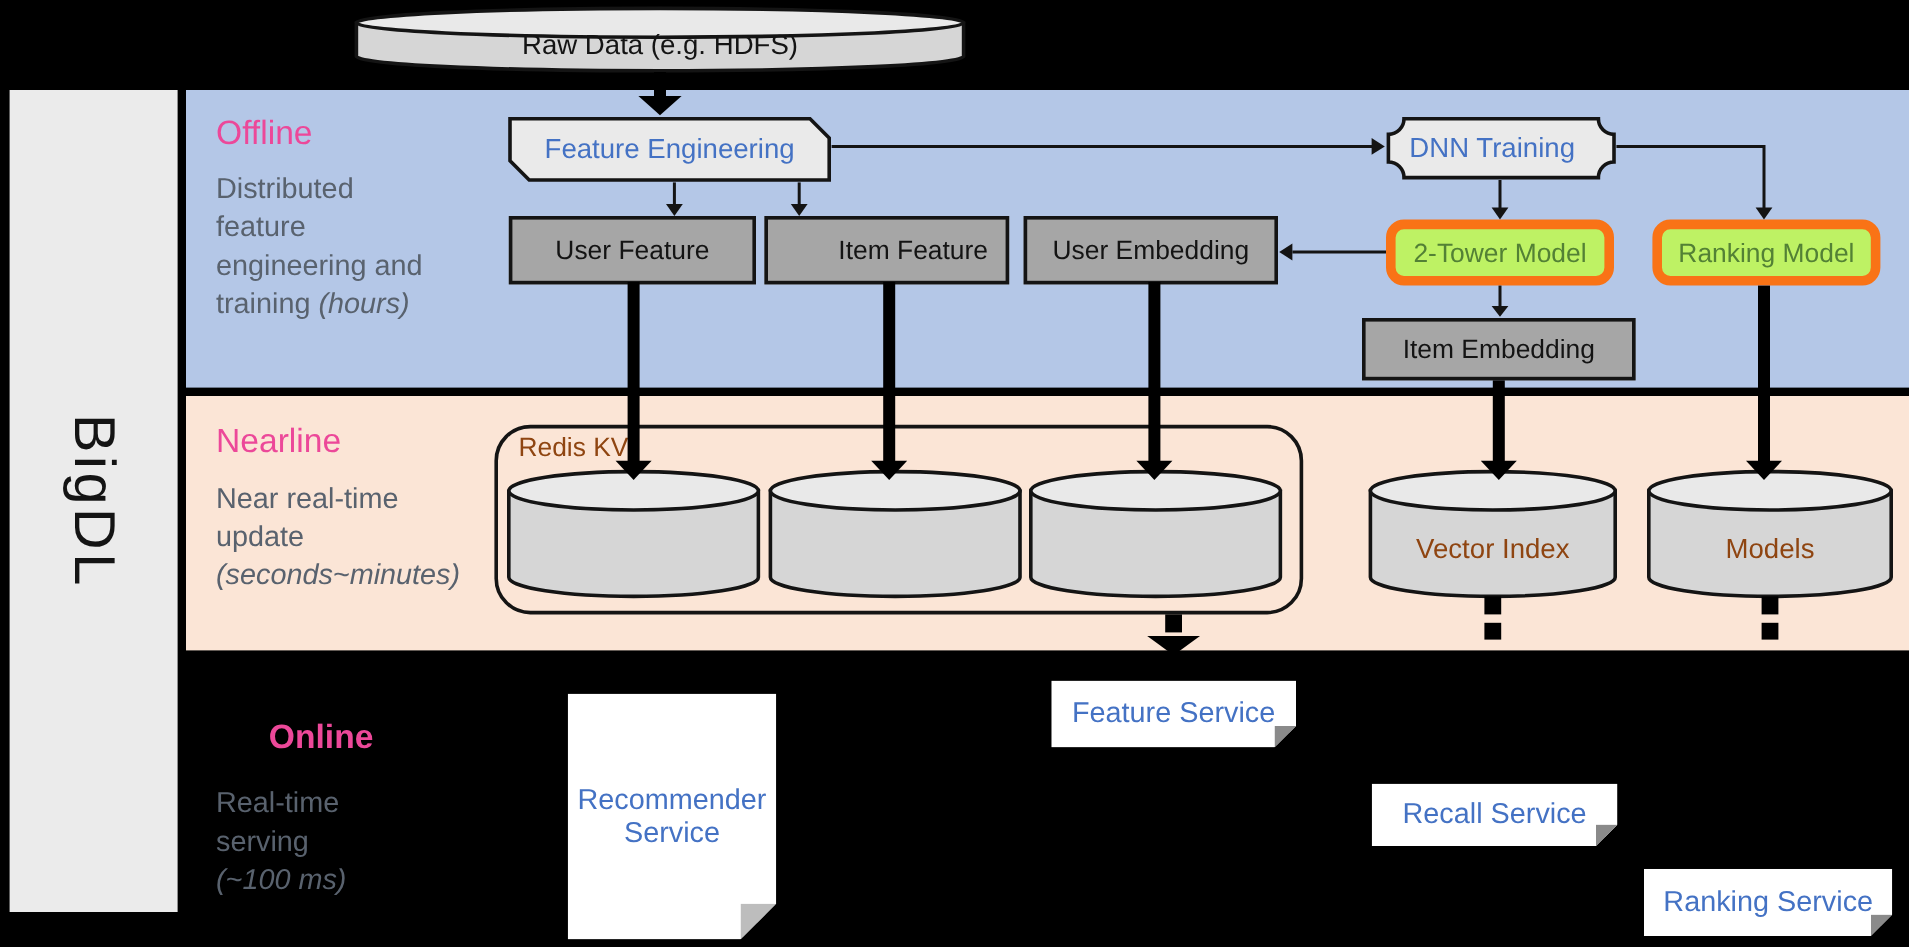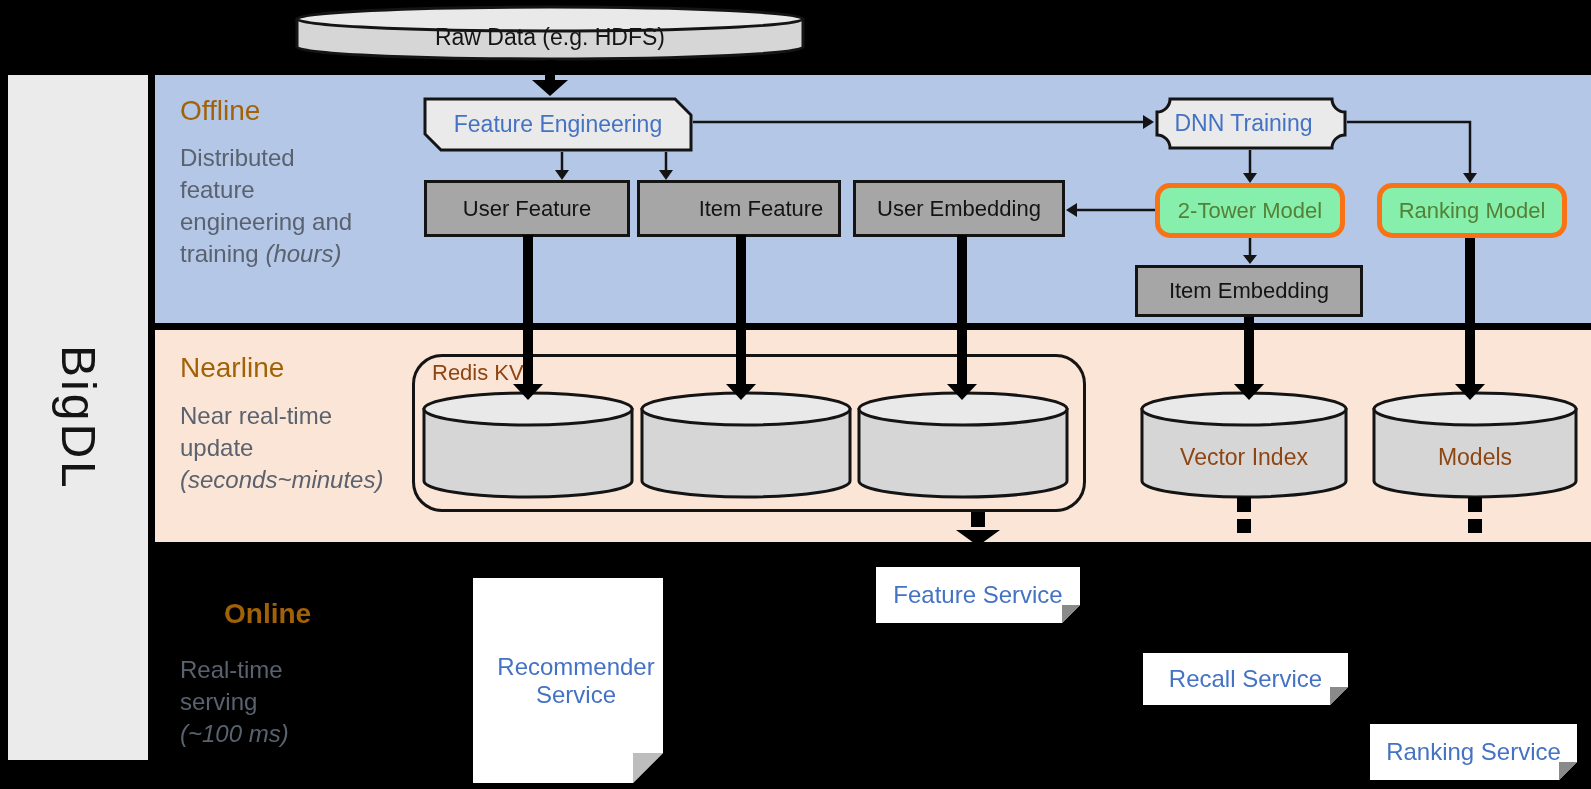--- a/index.html
+++ b/index.html
@@ -9,40 +9,40 @@
   }
   
   .band{position:absolute;left:155px;width:1436px;}
   .band-offline{top:75px;height:248px;background:#b4c7e7;}
   .band-nearline{top:330px;height:212px;background:#fbe5d6;}
   
   .sidebar{position:absolute;left:8px;top:75px;width:140px;height:685px;background:#ebebeb;
     display:flex;align-items:center;justify-content:center;}
   .sidebar .brand{writing-mode:vertical-rl;font-size:48px;color:#141414;letter-spacing:3px;}
   
-  .sec-label{position:absolute;color:#a16207;font-size:28px;}
+  .sec-label{position:absolute;color:#ec4899;font-size:28px;}
   .sec-desc{position:absolute;color:#59626e;font-size:24px;line-height:32px;}
   .sec-desc i{font-style:italic;}
   
   .cl{display:flex;align-items:center;justify-content:center;text-align:center;}
   
   .graybox{position:absolute;background:#a6a6a6;border:3px solid #141414;box-sizing:border-box;
     color:#141414;font-size:22px;}
   
-  .roundbox{position:absolute;background:#86efac;border:5px solid #f97316;border-radius:15px;
+  .roundbox{position:absolute;background:#bef264;border:8px solid #f97316;border-radius:15px;
     box-sizing:border-box;font-size:22px;color:#538135;}
   
   .shapewrap{position:absolute;}
   .shapewrap .lbl{position:absolute;inset:0;display:flex;align-items:center;justify-content:center;}
   
   .service{position:absolute;background:#fff;color:#4472c4;font-size:24px;
     clip-path:polygon(0 0,100% 0,100% calc(100% - 18px),calc(100% - 18px) 100%,0 100%);}
   .service .fold{position:absolute;right:0;bottom:0;width:18px;height:18px;background:#8a8a8a;
     clip-path:polygon(0 0,100% 0,0 100%);}
-  .doc{clip-path:polygon(0 0,100% 0,100% calc(100% - 30px),calc(100% - 30px) 100%,0 100%);padding-left:16px;}
+  .doc{clip-path:polygon(0 0,100% 0,100% calc(100% - 30px),calc(100% - 30px) 100%,0 100%);}
   .doc .fold{width:30px;height:30px;background:#bdbdbd;}
   
   .rediswrap{position:absolute;left:412px;top:354px;width:674px;height:158px;
     border:3px solid #141414;border-radius:30px;box-sizing:border-box;}
   .redis-label{position:absolute;left:432px;top:360px;color:#8f4511;font-size:22px;}
   .cyl-label{position:absolute;inset:24px 0 0 0;display:flex;align-items:center;justify-content:center;
     color:#8f4511;font-size:23px;}
   svg{display:block;}
   .overlay{position:absolute;left:0;top:0;pointer-events:none;z-index:50;}
 </style>

